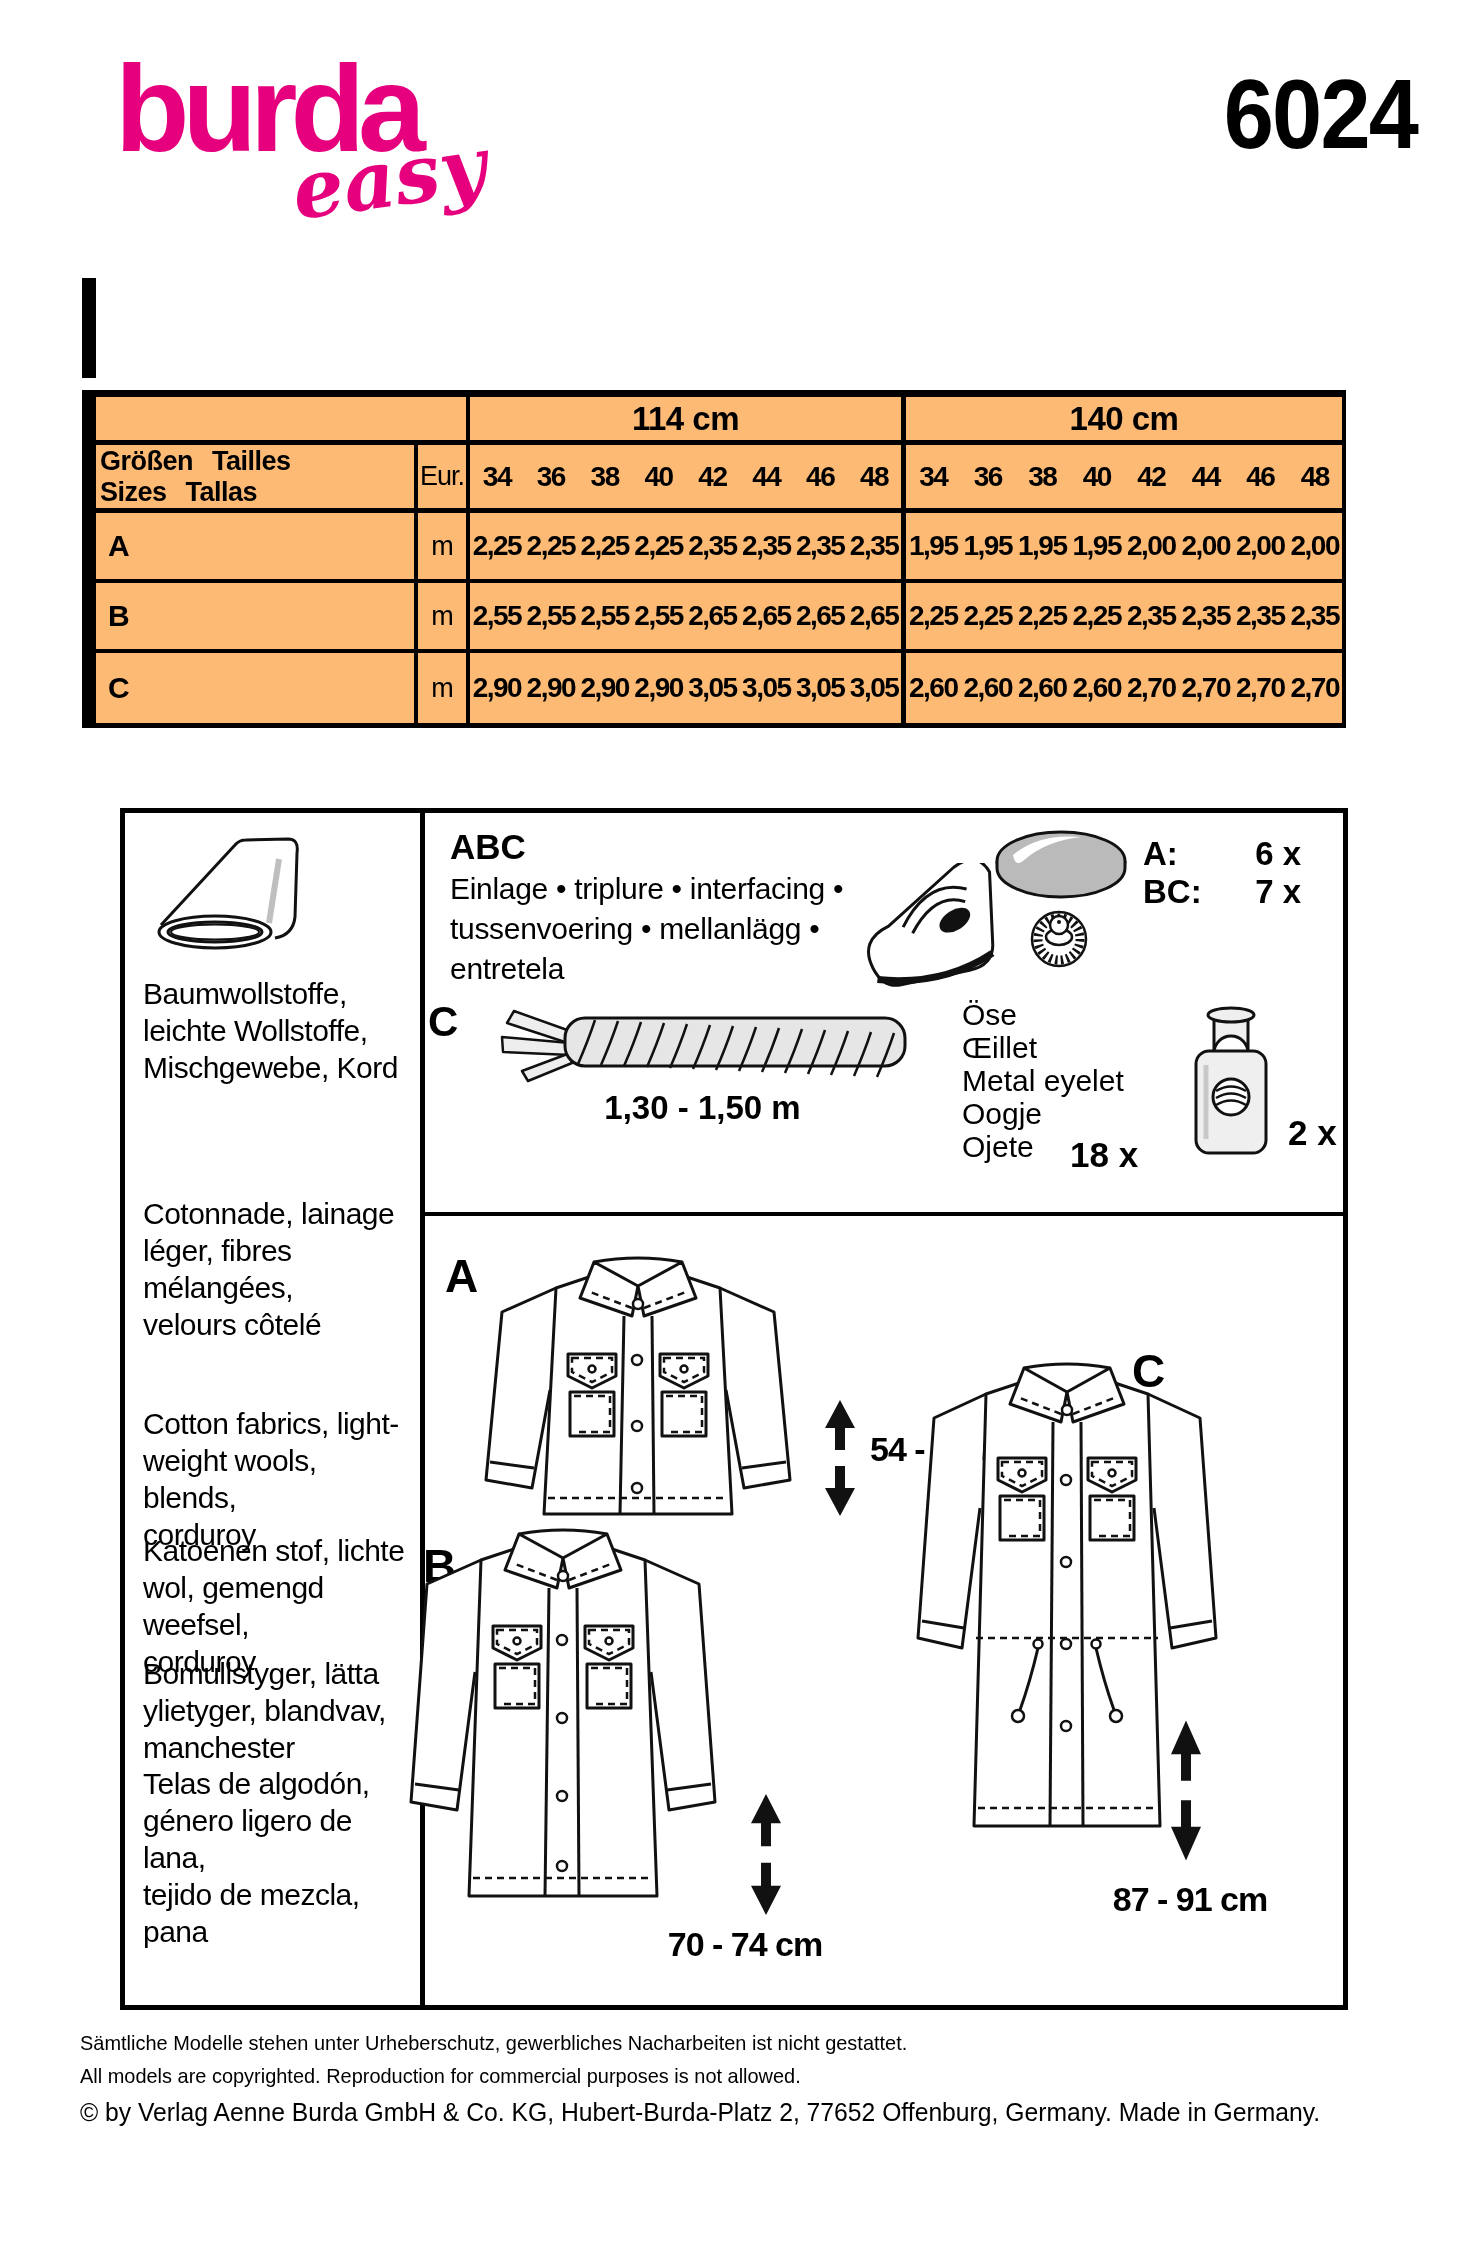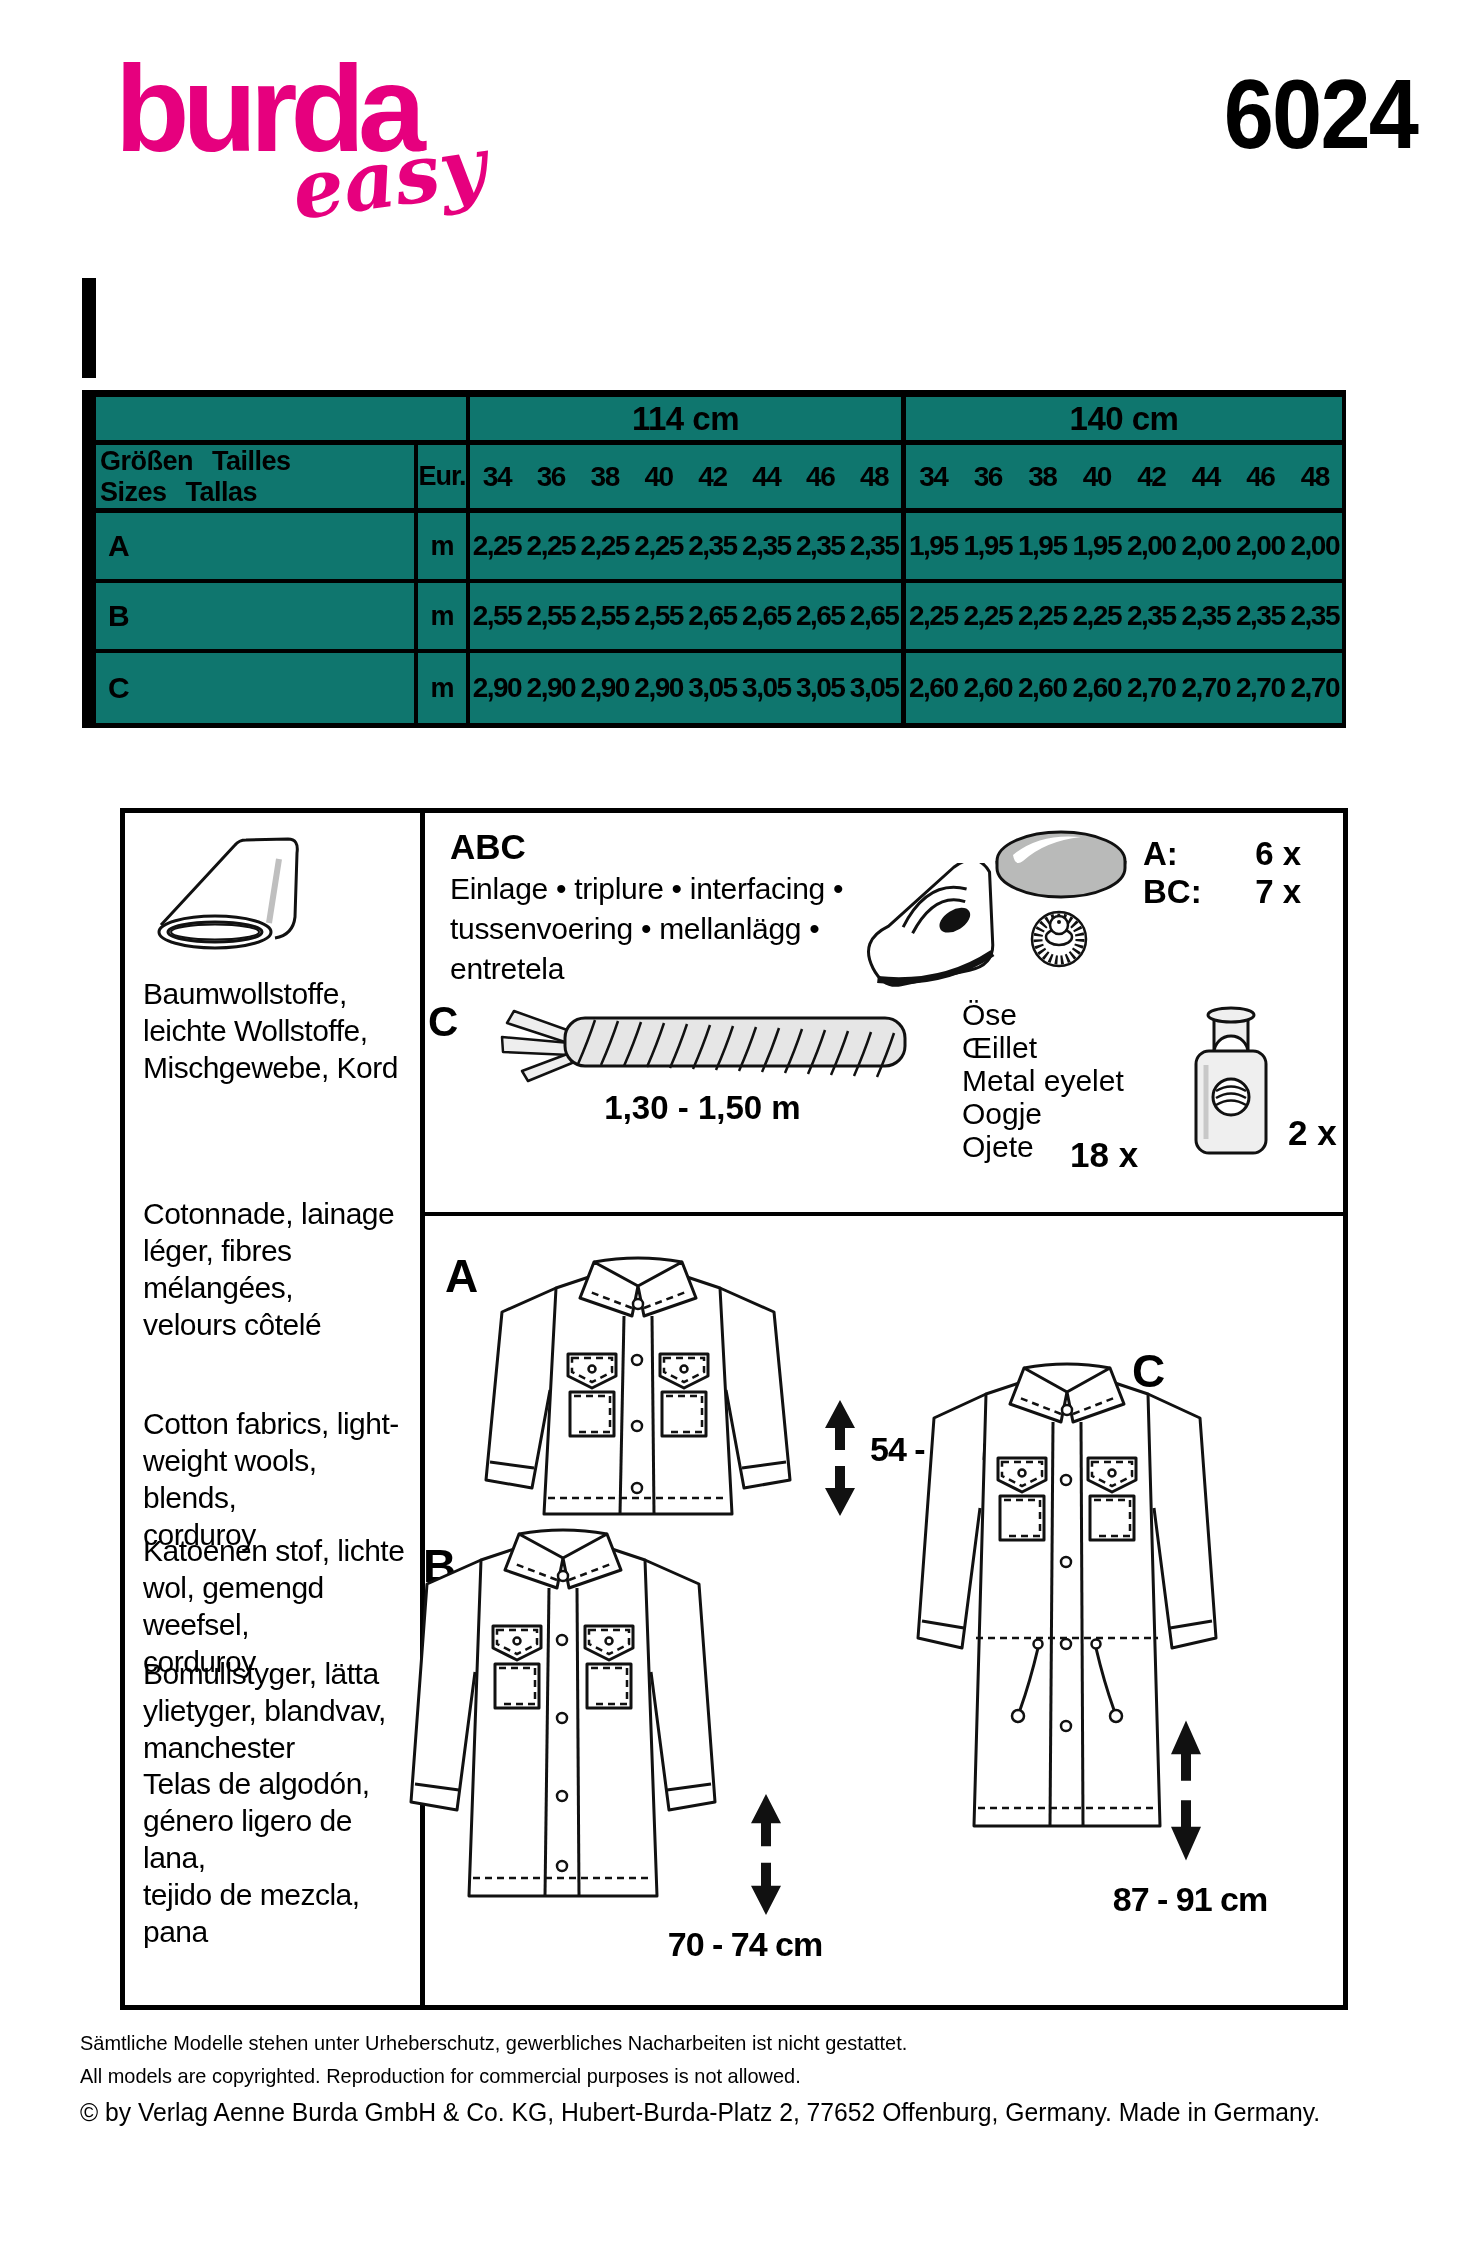--- a/index.html
+++ b/index.html
@@ -20,32 +20,32 @@
                 transform:scaleX(0.92); transform-origin:100% 50%; }
 
   
   .title-bar { left:82px; top:278px; width:14px; height:100px; background:#000; }
   .title-wrap { left:112px; top:276px; }
   .title-line1 { font-size:53px; font-weight:bold; letter-spacing:0px; word-spacing:18px; line-height:54px; }
   .title-line2 { font-size:33px; line-height:46px; }
   .title-line2 b { margin-right:8px; }
 
   
-  .size-table { left:82px; top:390px; width:1264px; background:#0f766e;
+  .size-table { left:82px; top:390px; width:1264px; background:#fdba74;
     border-top:7px solid #000; border-bottom:5px solid #000; border-left:14px solid #000; border-right:4px solid #000; }
   .trow { display:flex; }
   .trow.r1 { height:48px; border-bottom:5px solid #000; }
   .trow.r2 { height:68px; border-bottom:5px solid #000; }
   .trow.rv { height:70px; border-bottom:4px solid #000; }
   .trow.rv:last-child { border-bottom:none; }
   .c { display:flex; align-items:center; }
   .c-lblspan { width:374px; border-right:4px solid #000; }
   .c-lbl { width:322px; border-right:4px solid #000; flex-direction:column; align-items:flex-start; justify-content:center;
            font-weight:bold; font-size:27px; line-height:31px; padding-left:4px; word-spacing:12px; letter-spacing:-0.5px; }
-  .c-eur { width:52px; border-right:4px solid #000; justify-content:center; font-weight:bold; font-size:27px; letter-spacing:-1px; }
+  .c-eur { width:52px; border-right:4px solid #000; justify-content:center; font-weight:normal; font-size:27px; letter-spacing:-1px; }
   .c-grp { width:436px; }
   .c-g1 { border-right:5px solid #000; }
   .c-head { justify-content:center; font-weight:bold; font-size:33px; letter-spacing:-0.5px; }
   .c-cells { display:flex; }
   .c-cells b { flex:1; text-align:center; font-weight:bold; font-size:28px; letter-spacing:-1.5px; }
   .c-rowlabel { width:322px; border-right:4px solid #000; font-weight:bold; font-size:30px; padding-left:12px; }
 
   
   .main-box { left:120px; top:808px; width:1228px; height:1202px; border:5px solid #000; }
   .vdivider { position:absolute; left:295px; top:0; bottom:0; width:5px; background:#000; }

